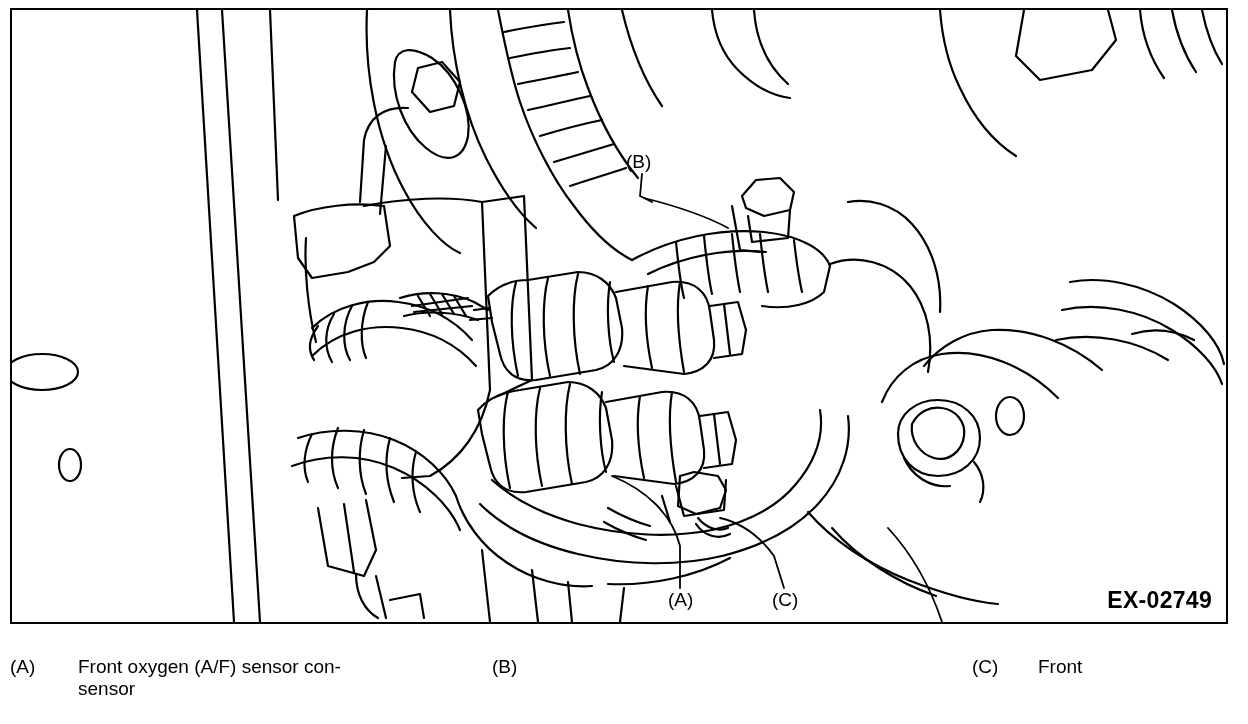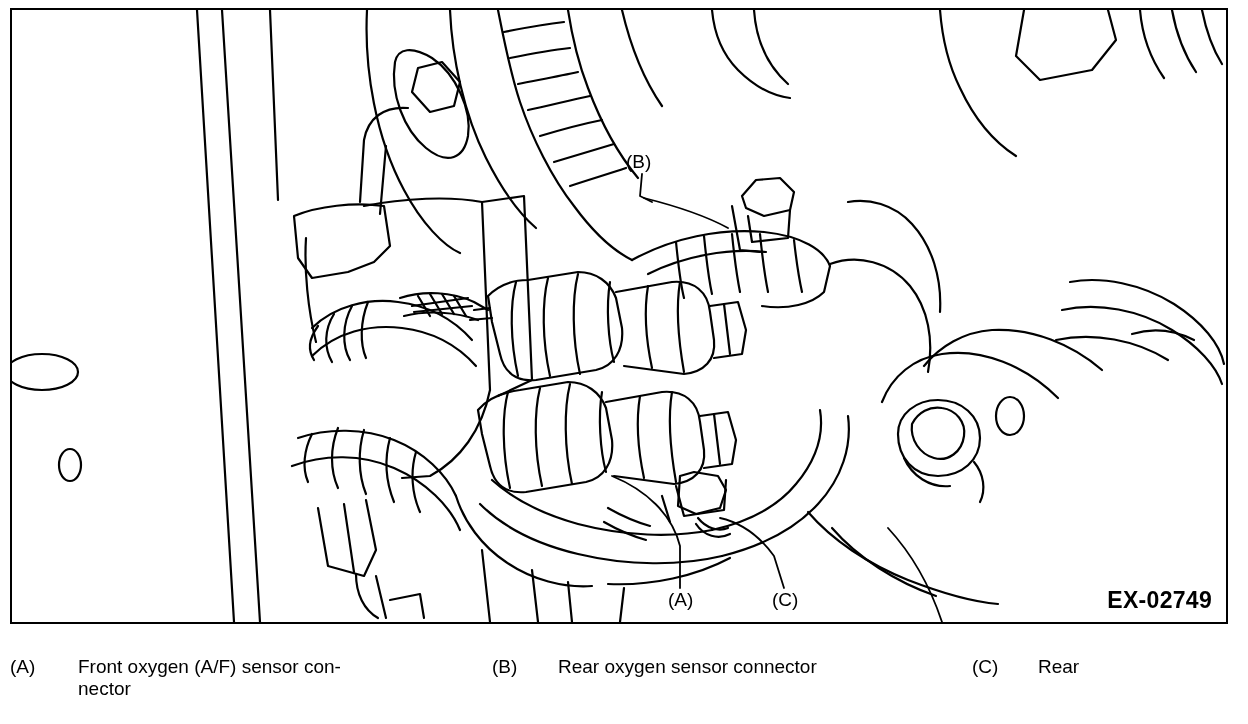--- a/index.html
+++ b/index.html
@@ -241,23 +241,22 @@
       <text class="callout-label" x="760" y="596">(C)</text>
     </svg>
 
     <div class="fig-code">EX-02749</div>
   </div>
 
   <div id="legend">
     <div class="legend-key lg-a-key">(A)</div>
     <div class="legend-text lg-a-txt">
       <div>Front oxygen (A/F) sensor con-</div>
-      <div>nector</div>
+      <div>sensor</div>
     </div>
 
     <div class="legend-key lg-b-key">(B)</div>
-    <div class="legend-text lg-b-txt">Rear oxygen sensor connector</div>
 
     <div class="legend-key lg-c-key">(C)</div>
-    <div class="legend-text lg-c-txt">Rear</div>
+    <div class="legend-text lg-c-txt">Front</div>
   </div>
 
 </div>
 
 </body></html>

